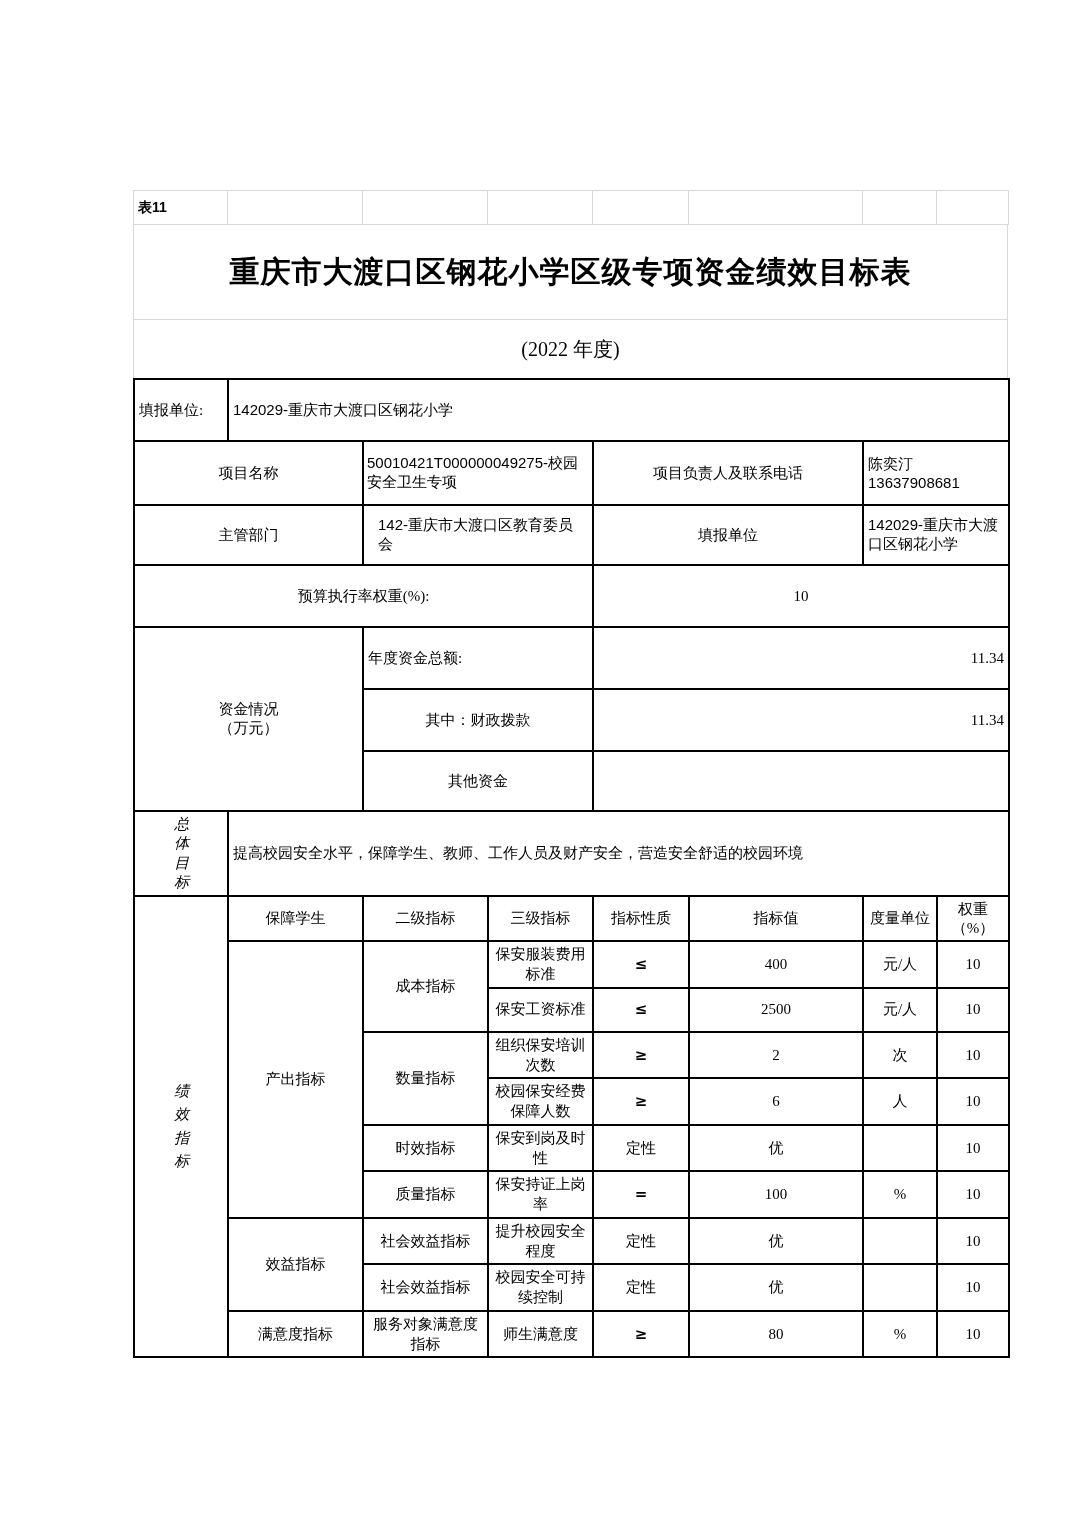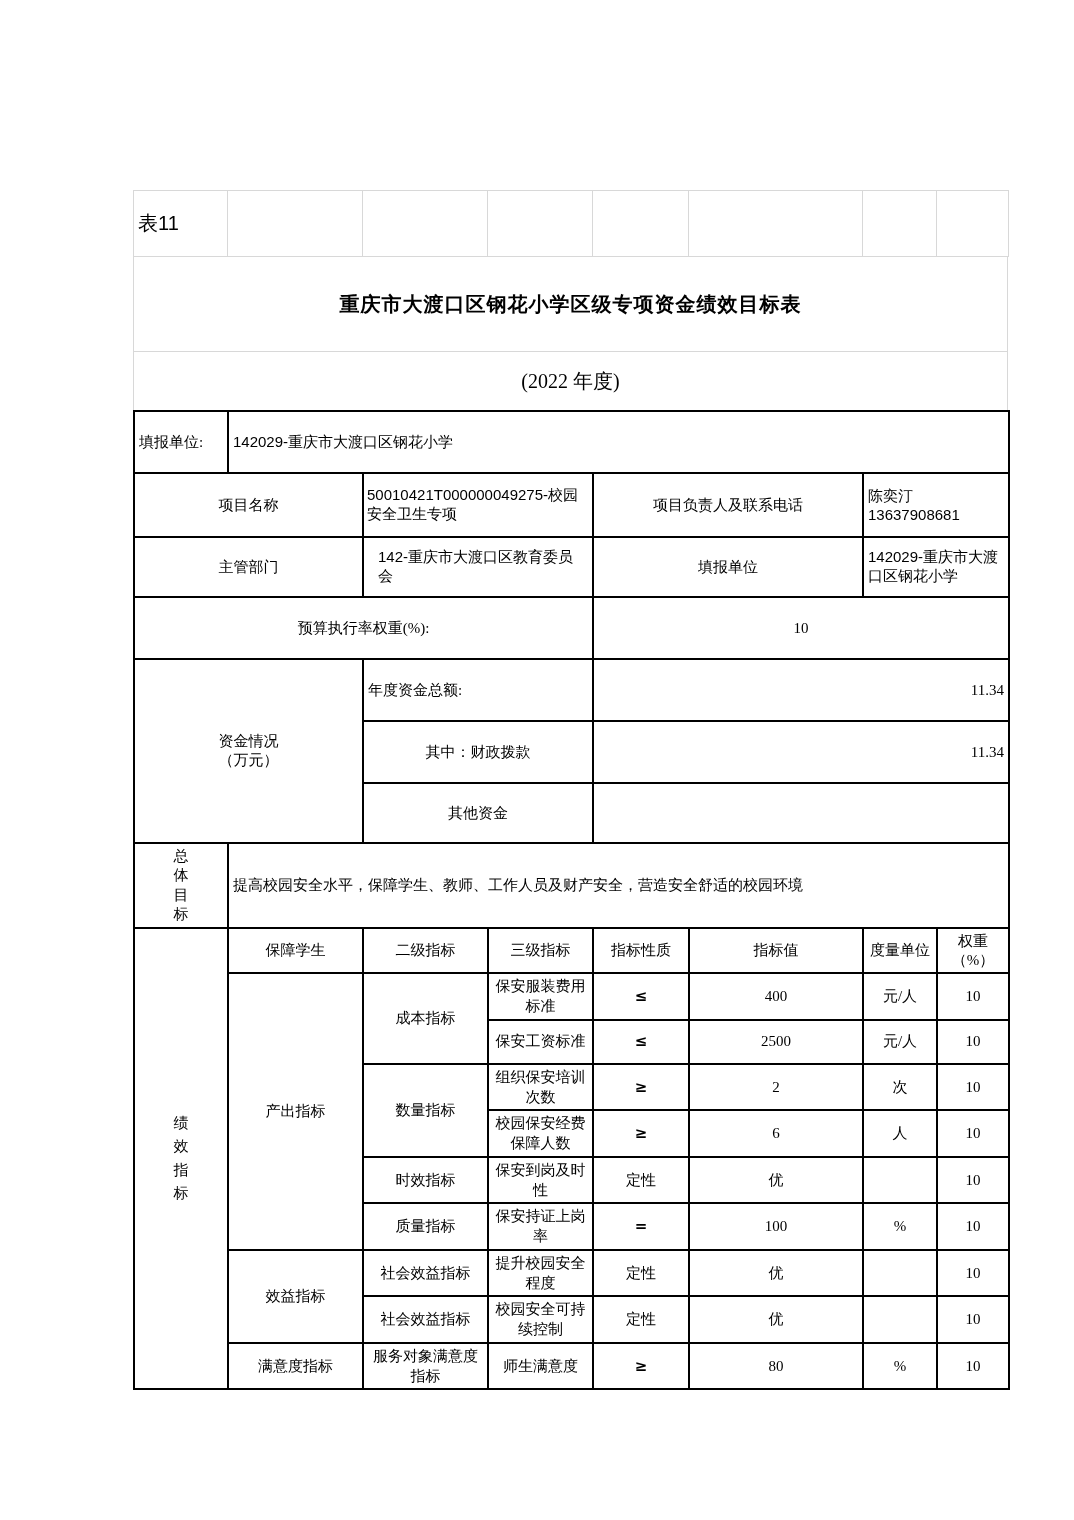--- a/index.html
+++ b/index.html
@@ -20,37 +20,37 @@
     position: absolute;
     left: 133px;
     top: 190px;
     width: 875px;
   }
   table { border-collapse: collapse; table-layout: fixed; width: 875px; }
   
   table.gridrow td {
     border: 1px solid #d8d8d8;
     height: 33px;
-    padding: 16px 4px;
+    padding: 0 4px;
     font-family: "Liberation Sans", "DejaVu Sans", sans-serif;
-    font-size: 20px;
-    font-weight: normal;
+    font-size: 14px;
+    font-weight: bold;
     vertical-align: middle;
   }
   .title-block {
     border-left: 1px solid #d8d8d8;
     border-right: 1px solid #d8d8d8;
     border-bottom: 1px solid #d8d8d8;
     height: 94px;
     display: flex;
     align-items: center;
     justify-content: center;
   }
   .title-block .t {
-    font-size: 20px;
+    font-size: 30px;
     font-weight: bold;
     letter-spacing: 1px;
     white-space: nowrap;
   }
   .subtitle-block {
     border-left: 1px solid #d8d8d8;
     border-right: 1px solid #d8d8d8;
     height: 58px;
     display: flex;
     align-items: center;
@@ -69,21 +69,22 @@
   td.left   { text-align: left; }
   td.right  { text-align: right; padding-right: 8px; }
   .sans { font-family: "Liberation Sans", "DejaVu Sans", sans-serif; margin-left: 36px; }
   td.grayline { border-right: 1px solid #c9c9c9; }
   td.prewrap { white-space: pre-line; }
   .vert {
     display: inline-block;
     width: 1.1em;
     line-height: 1.3;
     word-break: break-all;
-    text-align: center;
+    text-align: right;
+    font-style: italic;
   }
   .vert.tall { line-height: 1.55; }
   td.ind { font-size: 14px; line-height: 1.35; }
   td.hdr { font-size: 15px; }
   .sym { font-weight: bold; font-size: 17px; font-family: "DejaVu Sans", sans-serif; }
 </style>
 </head>
 <body>
 
 <div class="page">

